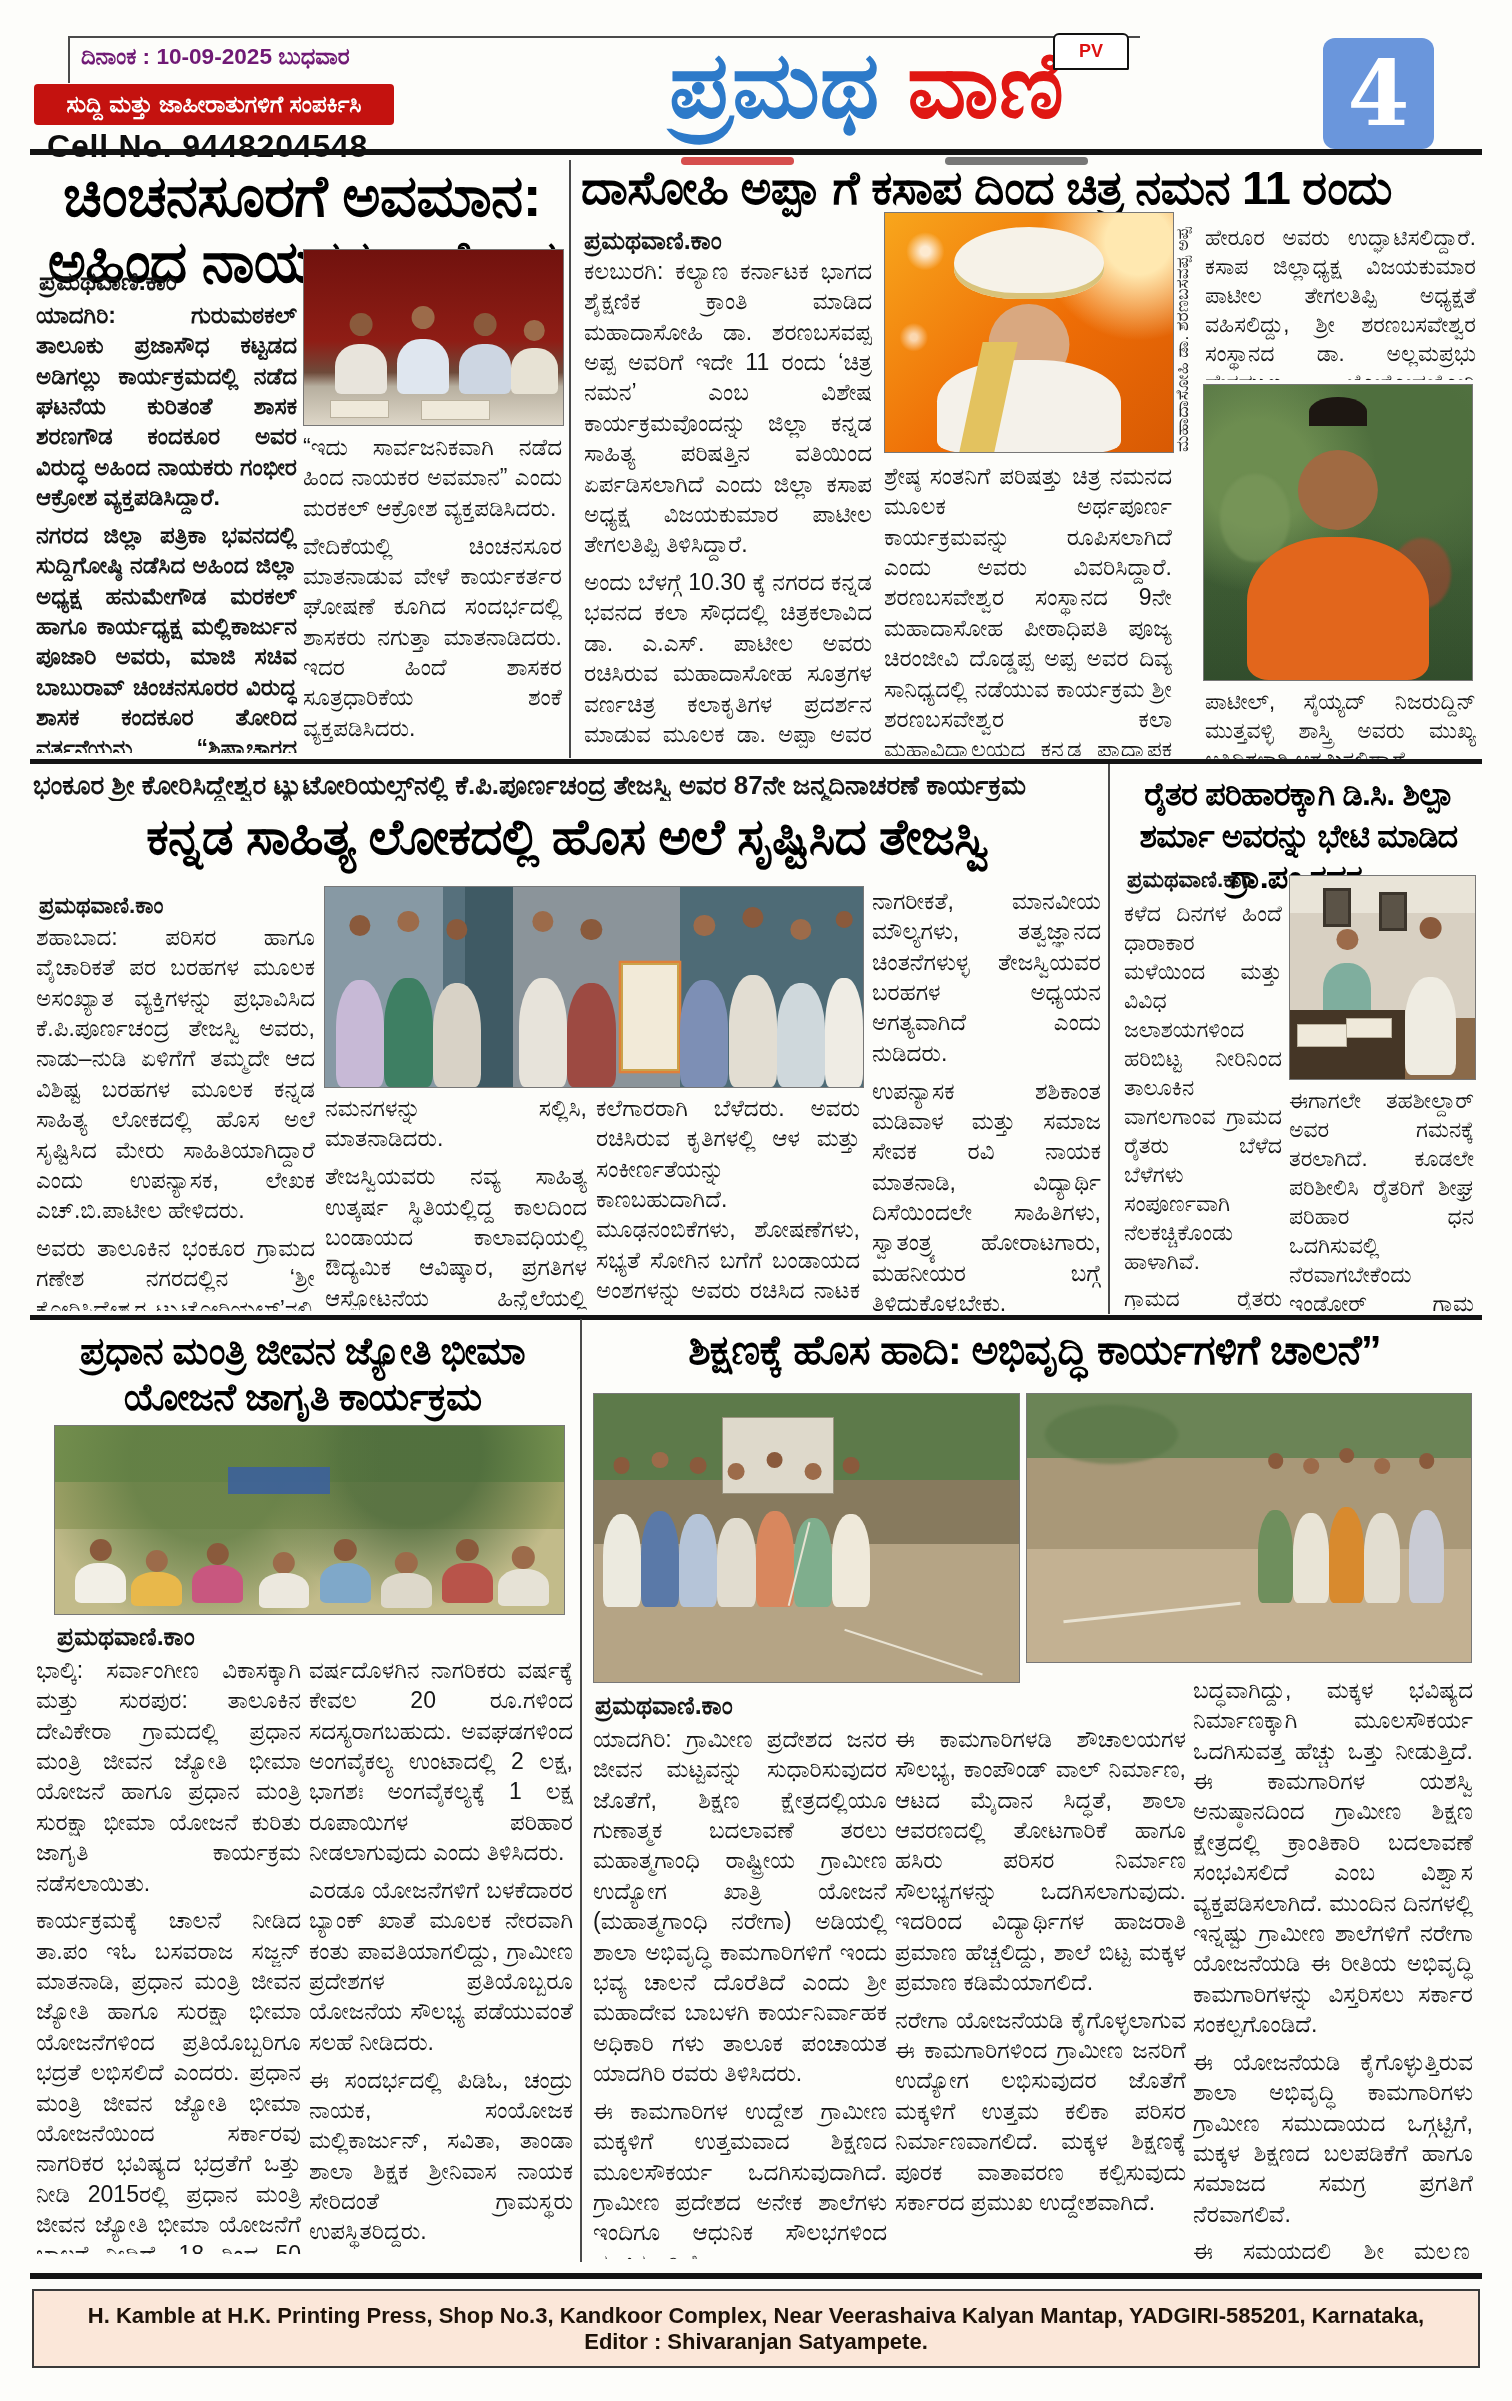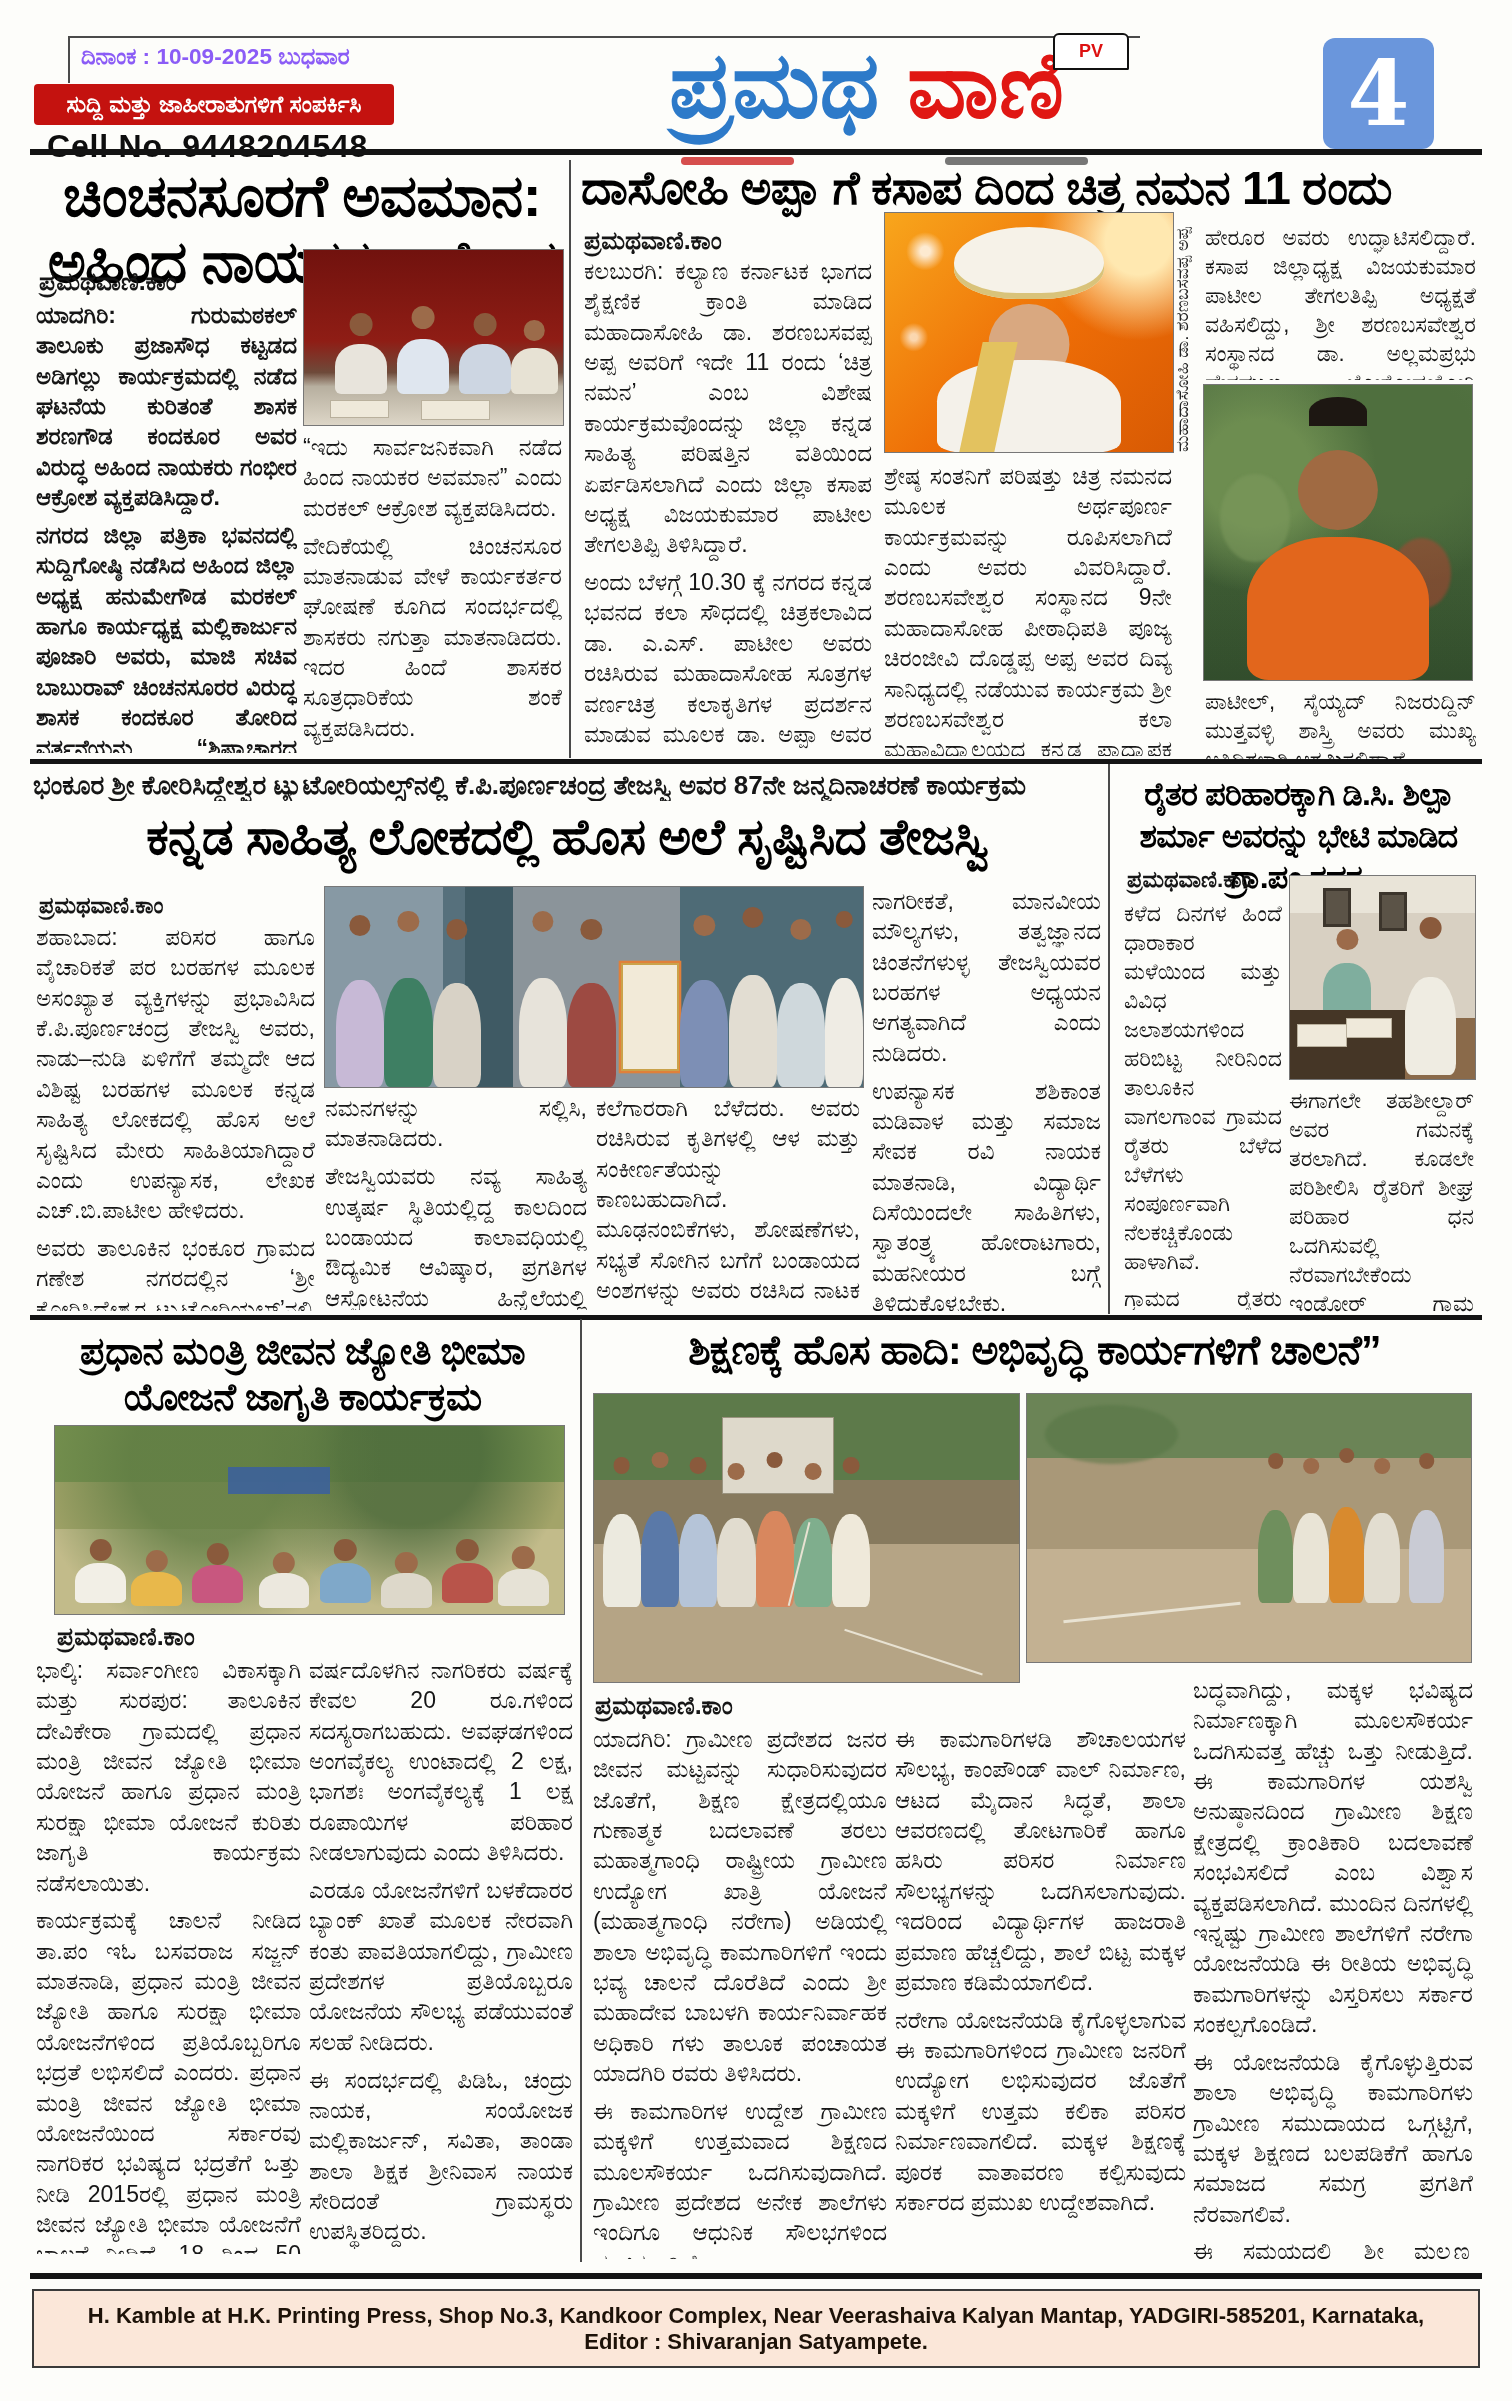--- a/index.html
+++ b/index.html
@@ -2,21 +2,21 @@
 <html style="font-size:12px"><head>
 <meta charset="utf-8">
 <style>
   html,body{margin:0;padding:0;background:#e8e8e8;}
   .page{position:relative;width:1512px;height:2401px;background:#fdfdfa;overflow:hidden;
         font-family:"Liberation Sans",sans-serif;color:#161616;}
   .abs{position:absolute;}
   .rule{background:#141414;}
   .hair{background:#4a4a4a;}
   
-  .date{font-size:22.6px;font-weight:700;color:#8b5cf6;}
+  .date{font-size:22.6px;font-weight:700;color:#701a75;}
   .red-banner{background:#c4120f;color:#fff;font-weight:800;font-size:23px;display:flex;
               align-items:center;justify-content:center;border-radius:4px;}
   .cellno{font-size:32px;font-weight:900;letter-spacing:0.8px;color:#0d0d0d;}
   .logo-wrap{display:flex;align-items:flex-start;justify-content:center;gap:28px;}
   .logo-w1{font-size:92px;font-weight:900;color:#2d7ac9;line-height:1;font-family:"DejaVu Serif",serif;}
   .logo-w2{font-size:92px;font-weight:900;color:#e01713;line-height:1;font-family:"DejaVu Serif",serif;}
   .emblem{position:absolute;top:-6px;left:420px;width:72px;height:33px;border:2.3px solid #111;
           border-radius:6px 6px 1.5px 1.5px;display:flex;align-items:center;justify-content:center;
           font-size:18px;font-weight:900;color:#d11;background:#fff;}
   .tagline{height:7.5px;border-radius:3.8px;opacity:.8;}

